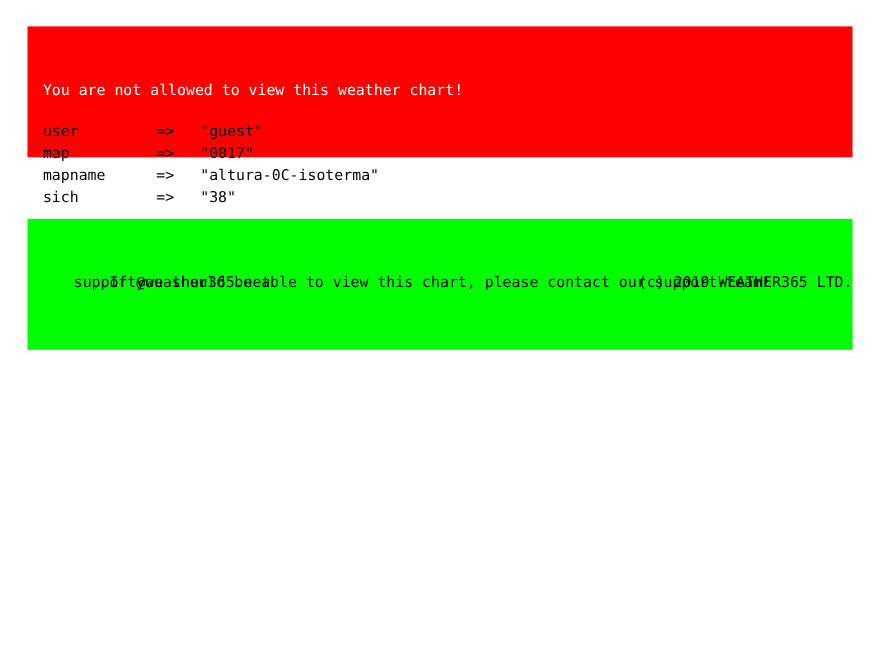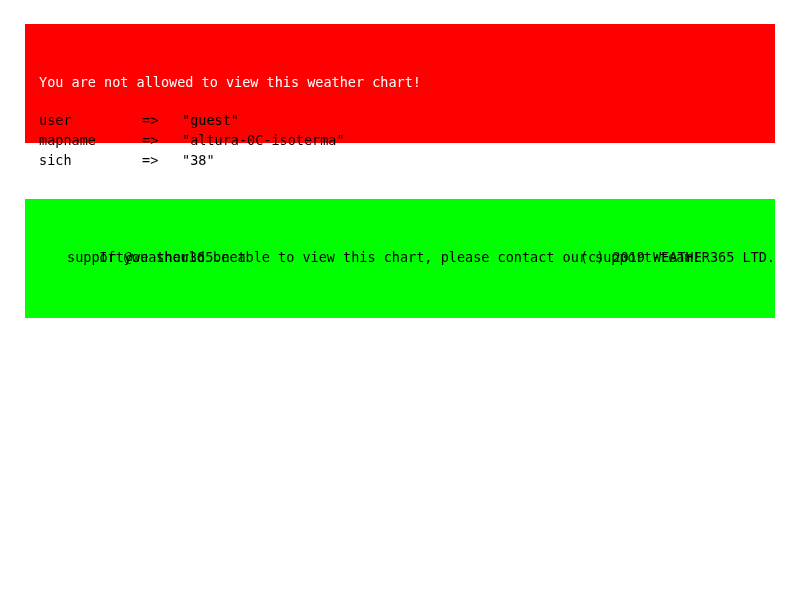--- a/index.html
+++ b/index.html
@@ -88,20 +88,25 @@
   </div>
 
   <table class="params">
     <tbody>
         <tr>
       <td class="key">user</td>
       <td class="arrow">=&gt;</td>
       <td class="value">"guest"</td>
     </tr>
     <tr>
+      <td class="key">map</td>
+      <td class="arrow">=&gt;</td>
+      <td class="value">"0017"</td>
+    </tr>
+    <tr>
       <td class="key">mapname</td>
       <td class="arrow">=&gt;</td>
       <td class="value">"altura-0C-isoterma"</td>
     </tr>
     <tr>
       <td class="key">sich</td>
       <td class="arrow">=&gt;</td>
       <td class="value">"38"</td>
     </tr>
   </tbody>

